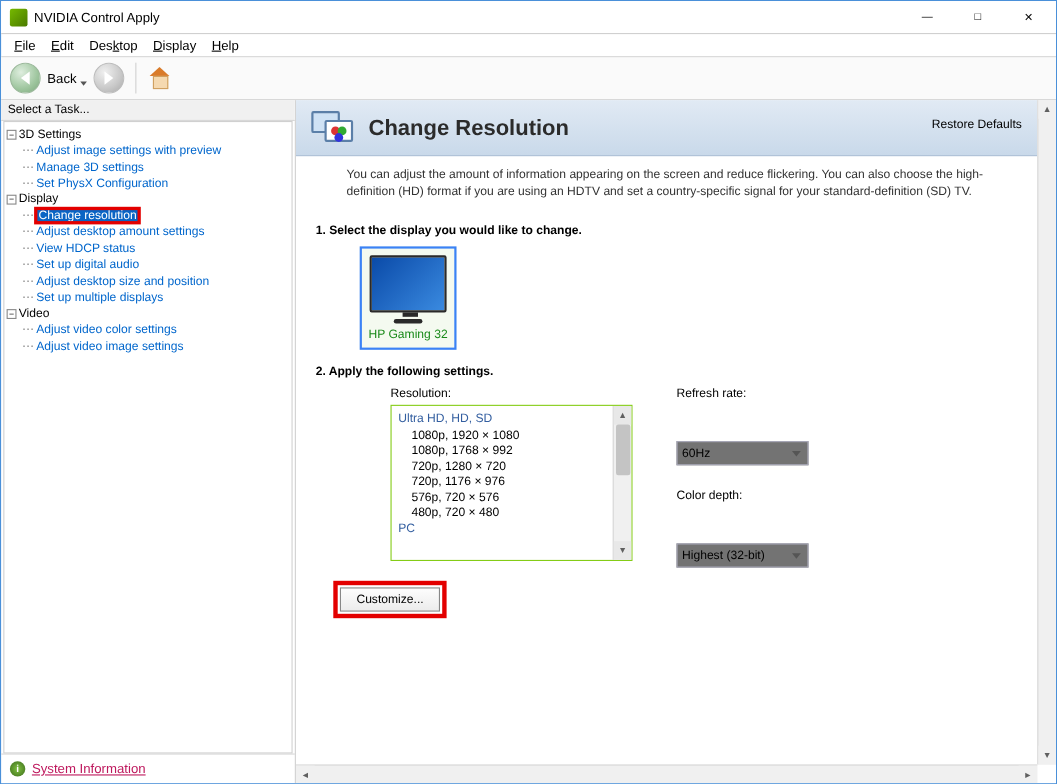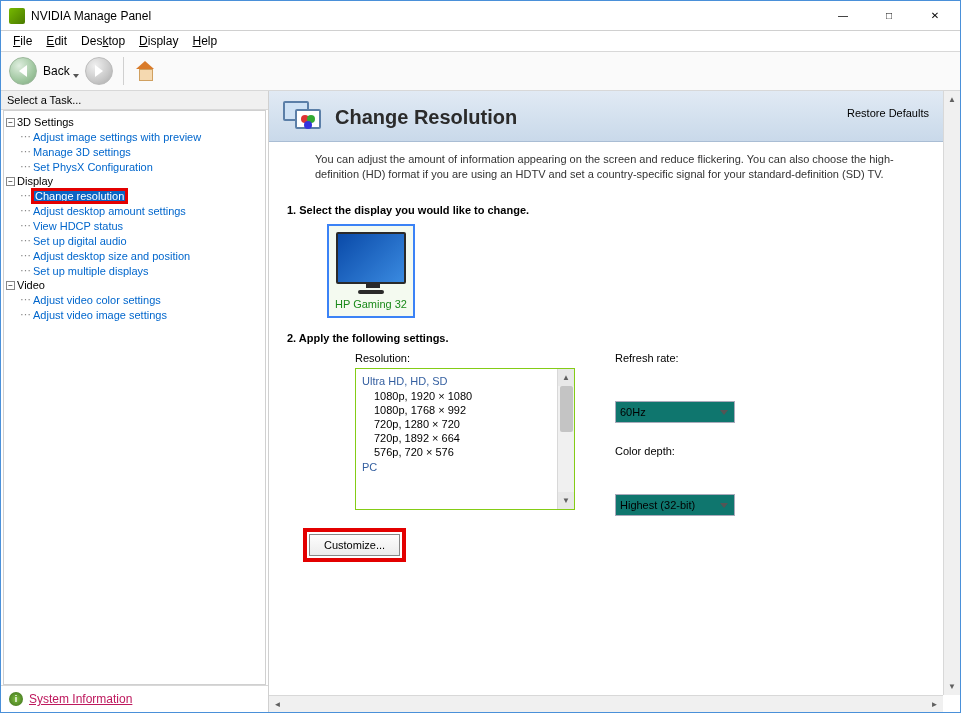--- a/index.html
+++ b/index.html
@@ -70,33 +70,33 @@
 .connector-icon::before { content:""; position:absolute; left:2px; top:2px; width:4px; height:2px; background:#333; box-shadow: 6px 0 #333, 12px 0 #333; }
 .settings-row { display: flex; gap: 40px; margin-left: 24px; margin-top: 6px; padding-left: 44px; }
 .reslist { width: 220px; height: 142px; border: 1px solid #84cc16; background: #fff; overflow: hidden; position: relative; font-size: 11px; }
 .reslist .rl-inner { padding: 4px 6px; }
 .reslist .cat { color: #345fa0; margin: 2px 0; }
 .reslist .opt { padding: 1px 0 1px 12px; cursor: pointer; }
 .reslist .cut { color: #345fa0; padding-left: 0; margin-top: 2px; overflow: hidden; height: 10px; }
 .rl-scroll { position: absolute; top: 0; right: 0; bottom: 0; width: 17px; background: #f0f0f0; border-left: 1px solid #d8d8d8; }
 .rl-scroll .sbtn { height: 17px; background: #e8e8e8; display:flex;align-items:center;justify-content:center;font-size:8px;color:#606060; }
 .rl-scroll .thumb { position:absolute; top:17px; left:2px; width:13px; height:46px; background:#c4c4c4; border-radius:2px; }
-.combo { width: 120px; height: 22px; border: 1px solid #aab; background: #0f766e; display: flex; align-items: center; padding: 0 4px; font-size: 11px; position: relative; margin-top: 37px; }
+.combo { width: 120px; height: 22px; border: 1px solid #aab; background: #737373; display: flex; align-items: center; padding: 0 4px; font-size: 11px; position: relative; margin-top: 37px; }
 .combo::after { content: ""; position: absolute; right: 6px; top: 8px; width: 0; height: 0; border-left: 4px solid transparent; border-right: 4px solid transparent; border-top: 5px solid #555; }
 .lbl { font-size: 11px; margin-bottom: 4px; }
 .customize-btn { margin: 18px 0 14px 22px; display: inline-block; padding: 4px 14px; border: 1px solid #888; background: linear-gradient(#fdfdfd, #ececec); font-size: 11px; }
 .redbox2 { outline: 4px solid #e30000; outline-offset: 2px; }
 .dropdown-caret { width:0;height:0;border-left:3px solid transparent;border-right:3px solid transparent;border-top:4px solid #555; }
 </style>
 </head>
 <body>
 
 <div class="titlebar">
   <div class="app-icon"></div>
-  <div class="title">NVIDIA Manage Panel</div>
+  <div class="title">NVIDIA Control Apply</div>
   <div class="wbtn">—</div>
   <div class="wbtn">□</div>
   <div class="wbtn">✕</div>
 </div>
 
 <div class="menubar">
   <div class="mitem"><span class="ul">F</span><span></span>ile</div>
   <div class="mitem"><span class="ul">E</span>dit</div>
   <div class="mitem">Des<span class="ul">k</span>top</div>
   <div class="mitem"><span class="ul">D</span>isplay</div>
@@ -220,22 +220,23 @@
 
         <div class="settings-row">
           <div>
             <div class="lbl">Resolution:</div>
             <div class="reslist">
               <div class="rl-inner">
                 <div class="cat">Ultra HD, HD, SD</div>
                 <div class="opt">1080p, 1920 × 1080</div>
                 <div class="opt">1080p, 1768 × 992</div>
                 <div class="opt">720p, 1280 × 720</div>
-                <div class="opt">720p, 1892 × 664</div>
+                <div class="opt">720p, 1176 × 976</div>
                 <div class="opt">576p, 720 × 576</div>
+                <div class="opt">480p, 720 × 480</div>
                 <div class="cut">PC</div>
               </div>
               <div class="rl-scroll">
                 <div class="sbtn">▲</div>
                 <div class="thumb"></div>
                 <div class="sbtn" style="position:absolute;bottom:0;left:0;right:0;">▼</div>
               </div>
             </div>
           </div>
           <div>

